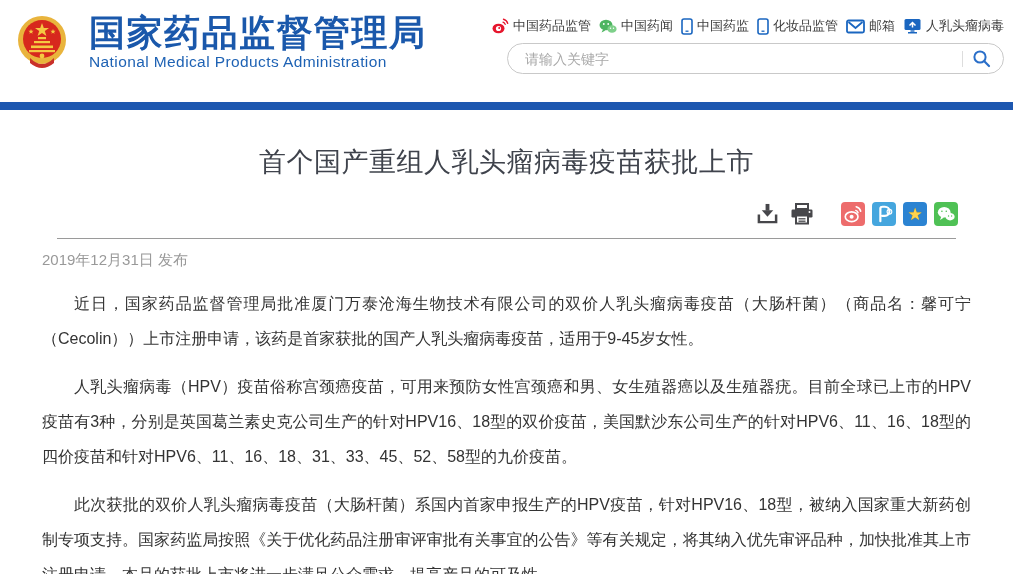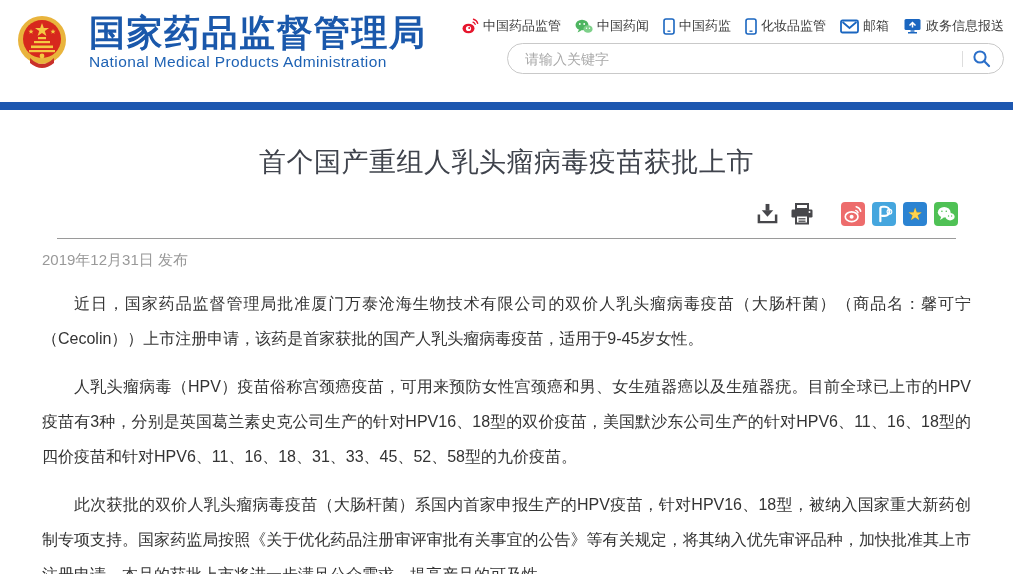--- a/index.html
+++ b/index.html
@@ -7,21 +7,21 @@
     font-family:"Liberation Sans","DejaVu Sans",sans-serif; }
 
   
   .header { position:relative; width:100%; height:102px; background:#fff; }
   .logo-block { position:absolute; left:17px; top:13px; display:flex; align-items:center; cursor:pointer; }
   .emblem { width:50px; height:54px; margin-right:22px; }
   .site-name-cn { font-size:36px; font-weight:bold; color:#1a58ab; letter-spacing:1.5px; line-height:1.1; }
   .site-name-en { font-size:15.5px; color:#1e62b4; letter-spacing:0.4px; margin-top:0; }
 
   .header-right { position:absolute; right:9px; top:17px; width:505px; }
-  .quick-links { display:flex; justify-content:flex-end; align-items:center; gap:14px; }
+  .quick-links { display:flex; justify-content:flex-end; align-items:center; gap:8px; }
   .quick-link { display:flex; align-items:center; gap:4px; font-size:13px; color:#3c3c3c;
     text-decoration:none; cursor:pointer; white-space:nowrap; }
   .quick-link svg { display:block; }
 
   .search-box { margin-top:8px; margin-left:8px; height:31px; border:1px solid #c9c9c9;
     border-radius:16px; display:flex; align-items:center; padding:0 12px 0 17px; background:#fff; }
   .search-input { flex:1; border:none; outline:none; font-size:14px; color:#701a75; background:transparent;
     font-family:inherit; }
   .search-input::placeholder { color:#a9a9a9; }
   .search-sep { width:1px; height:16px; background:#ddd; margin:0 9px 0 6px; }
@@ -119,21 +119,21 @@
         </svg>
         <span>邮箱</span>
       </a>
       <a class="quick-link">
         <svg width="19" height="16" viewBox="0 0 19 16">
           <rect x="1.5" y="1" width="16" height="11" rx="1.5" fill="#1a66c0"></rect>
           <path d="M6.5 7.5 L9.5 4.5 L12.5 7.5 M9.5 4.8 L9.5 9.5" fill="none" stroke="#fff" stroke-width="1.5"></path>
           <rect x="7.5" y="12.3" width="4" height="1.4" fill="#1a66c0"></rect>
           <rect x="5" y="14" width="9" height="1.5" fill="#1a66c0"></rect>
         </svg>
-        <span>政务信息报送</span>
+        <span>人乳头瘤病毒</span>
       </a>
     </div>
 
     <div class="search-box">
       <input class="search-input" type="text" placeholder="请输入关键字" style="">
       <span class="search-sep"></span>
       <button class="search-btn">
         <svg width="19" height="19" viewBox="0 0 19 19">
           <circle cx="8" cy="8" r="5.6" fill="none" stroke="#2a6fc9" stroke-width="2"></circle>
           <line x1="12.3" y1="12.3" x2="17" y2="17" stroke="#2a6fc9" stroke-width="2.2" stroke-linecap="round"></line>

